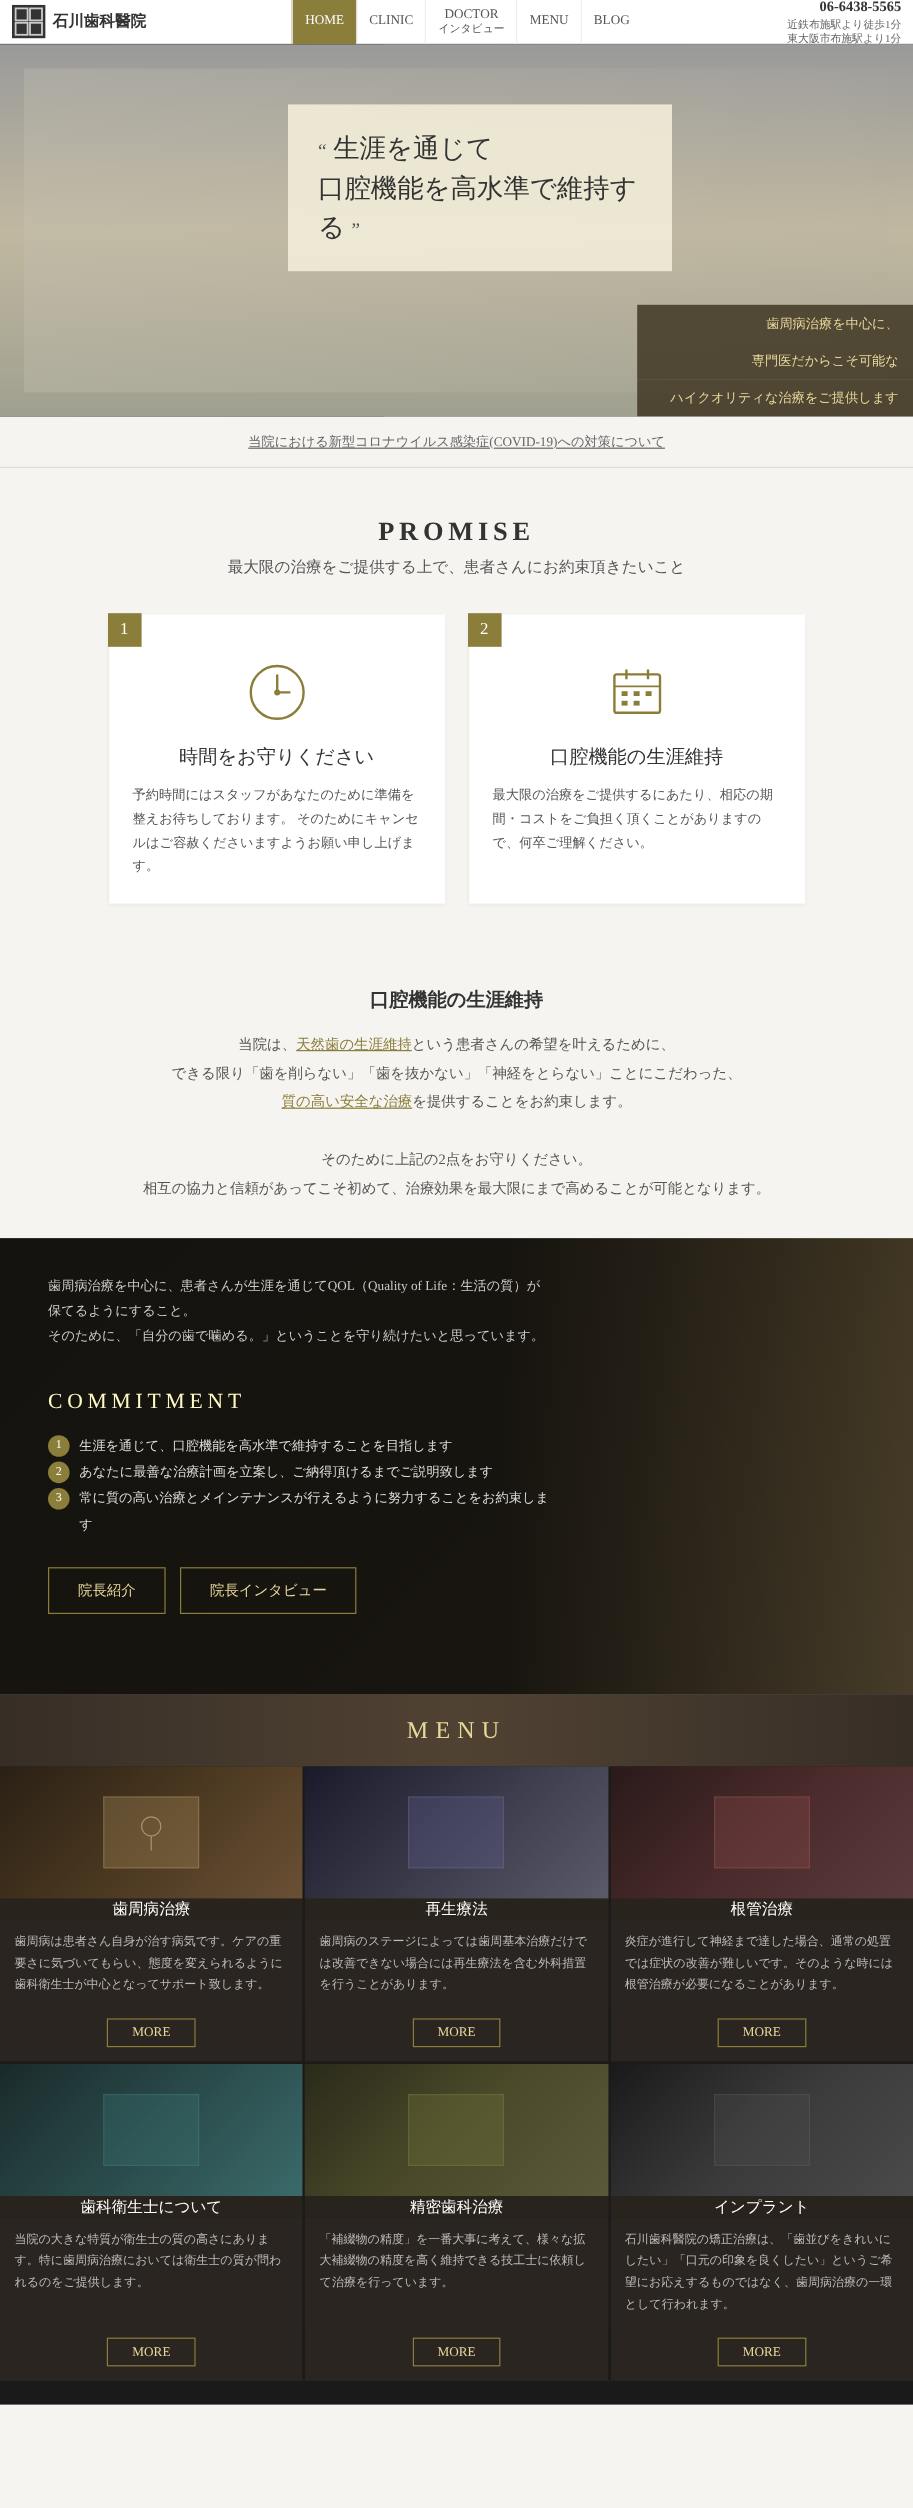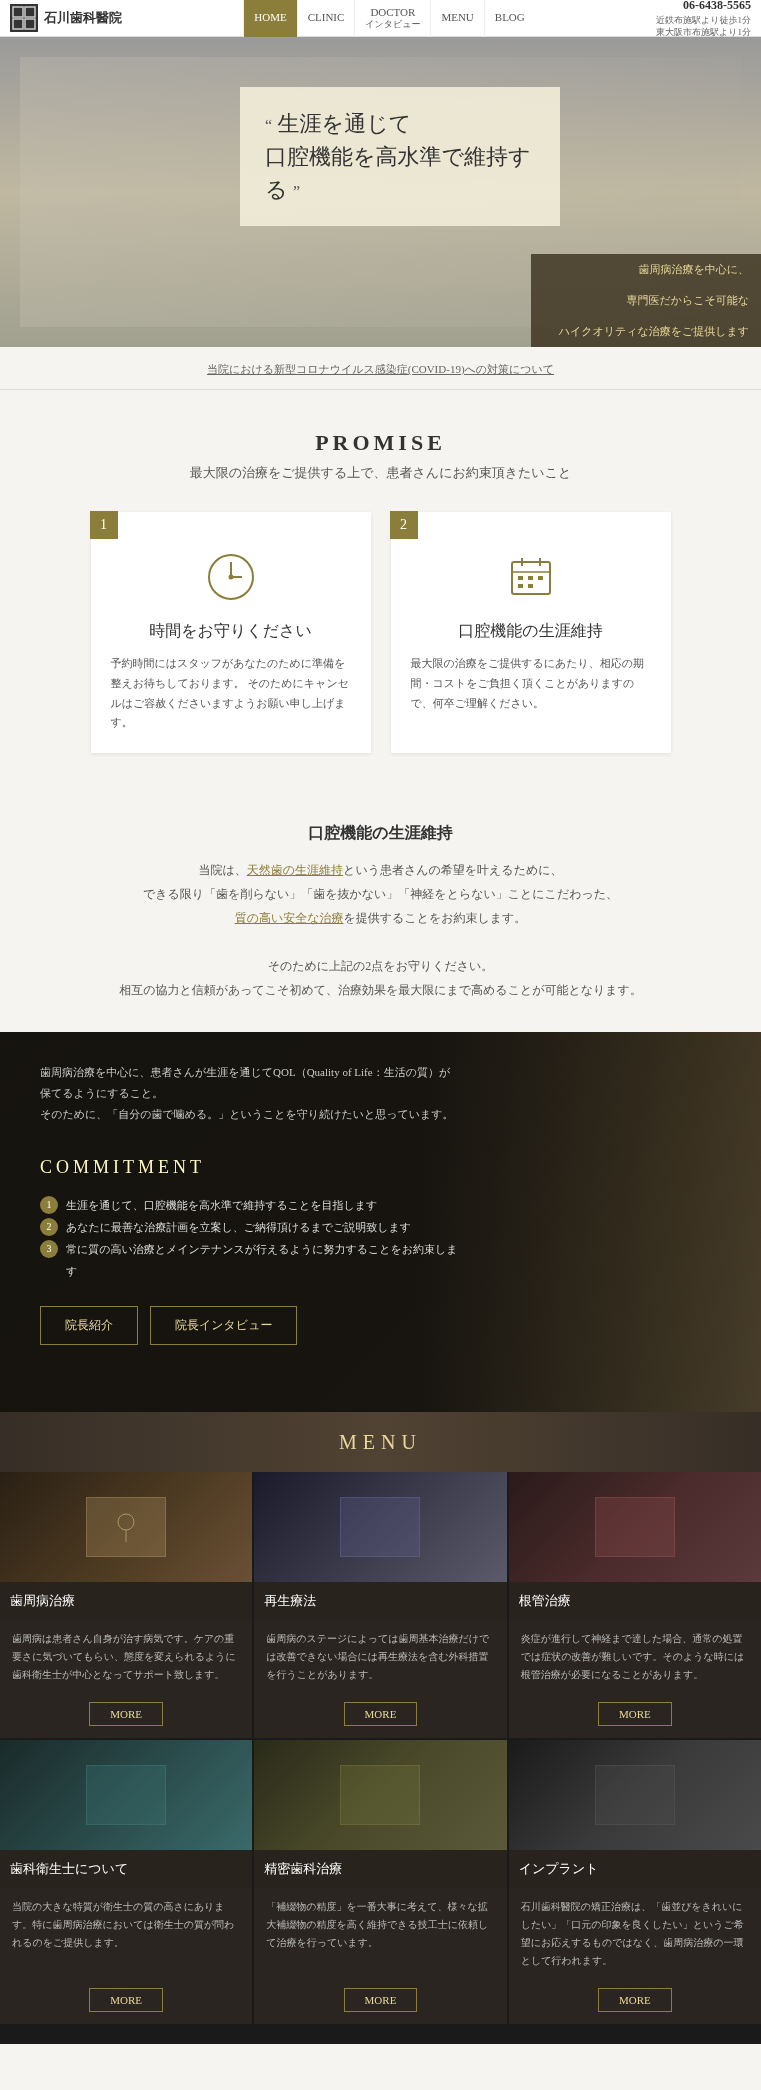--- a/index.html
+++ b/index.html
@@ -342,24 +342,23 @@
     }
     
     .img-periodontal { background: linear-gradient(135deg, #2a2015 0%, #4a3820 50%, #6a5035 100%); }
     .img-regenerative { background: linear-gradient(135deg, #1a1a2a 0%, #3a3a4a 50%, #5a5a6a 100%); }
     .img-root-canal { background: linear-gradient(135deg, #2a1a1a 0%, #4a2a2a 50%, #5a3a3a 100%); }
     .img-hygienist { background: linear-gradient(135deg, #1a2a2a 0%, #2a4a4a 50%, #3a6a6a 100%); }
     .img-precision { background: linear-gradient(135deg, #2a2a1a 0%, #4a4a2a 50%, #5a5a3a 100%); }
     .img-implant { background: linear-gradient(135deg, #1a1a1a 0%, #3a3a3a 50%, #4a4a4a 100%); }
 
     .menu-card-title {
-      text-align: left;
+      text-align: center;
       font-size: 13px;
       color: #fff;
-      padding: 10px;
       background: rgba(40,35,28,0.95);
     }
     .menu-card-body {
       padding: 10px 12px;
       font-size: 10px;
       color: #bbb;
       line-height: 1.8;
       flex: 1;
       background: #2a2520;
     }

